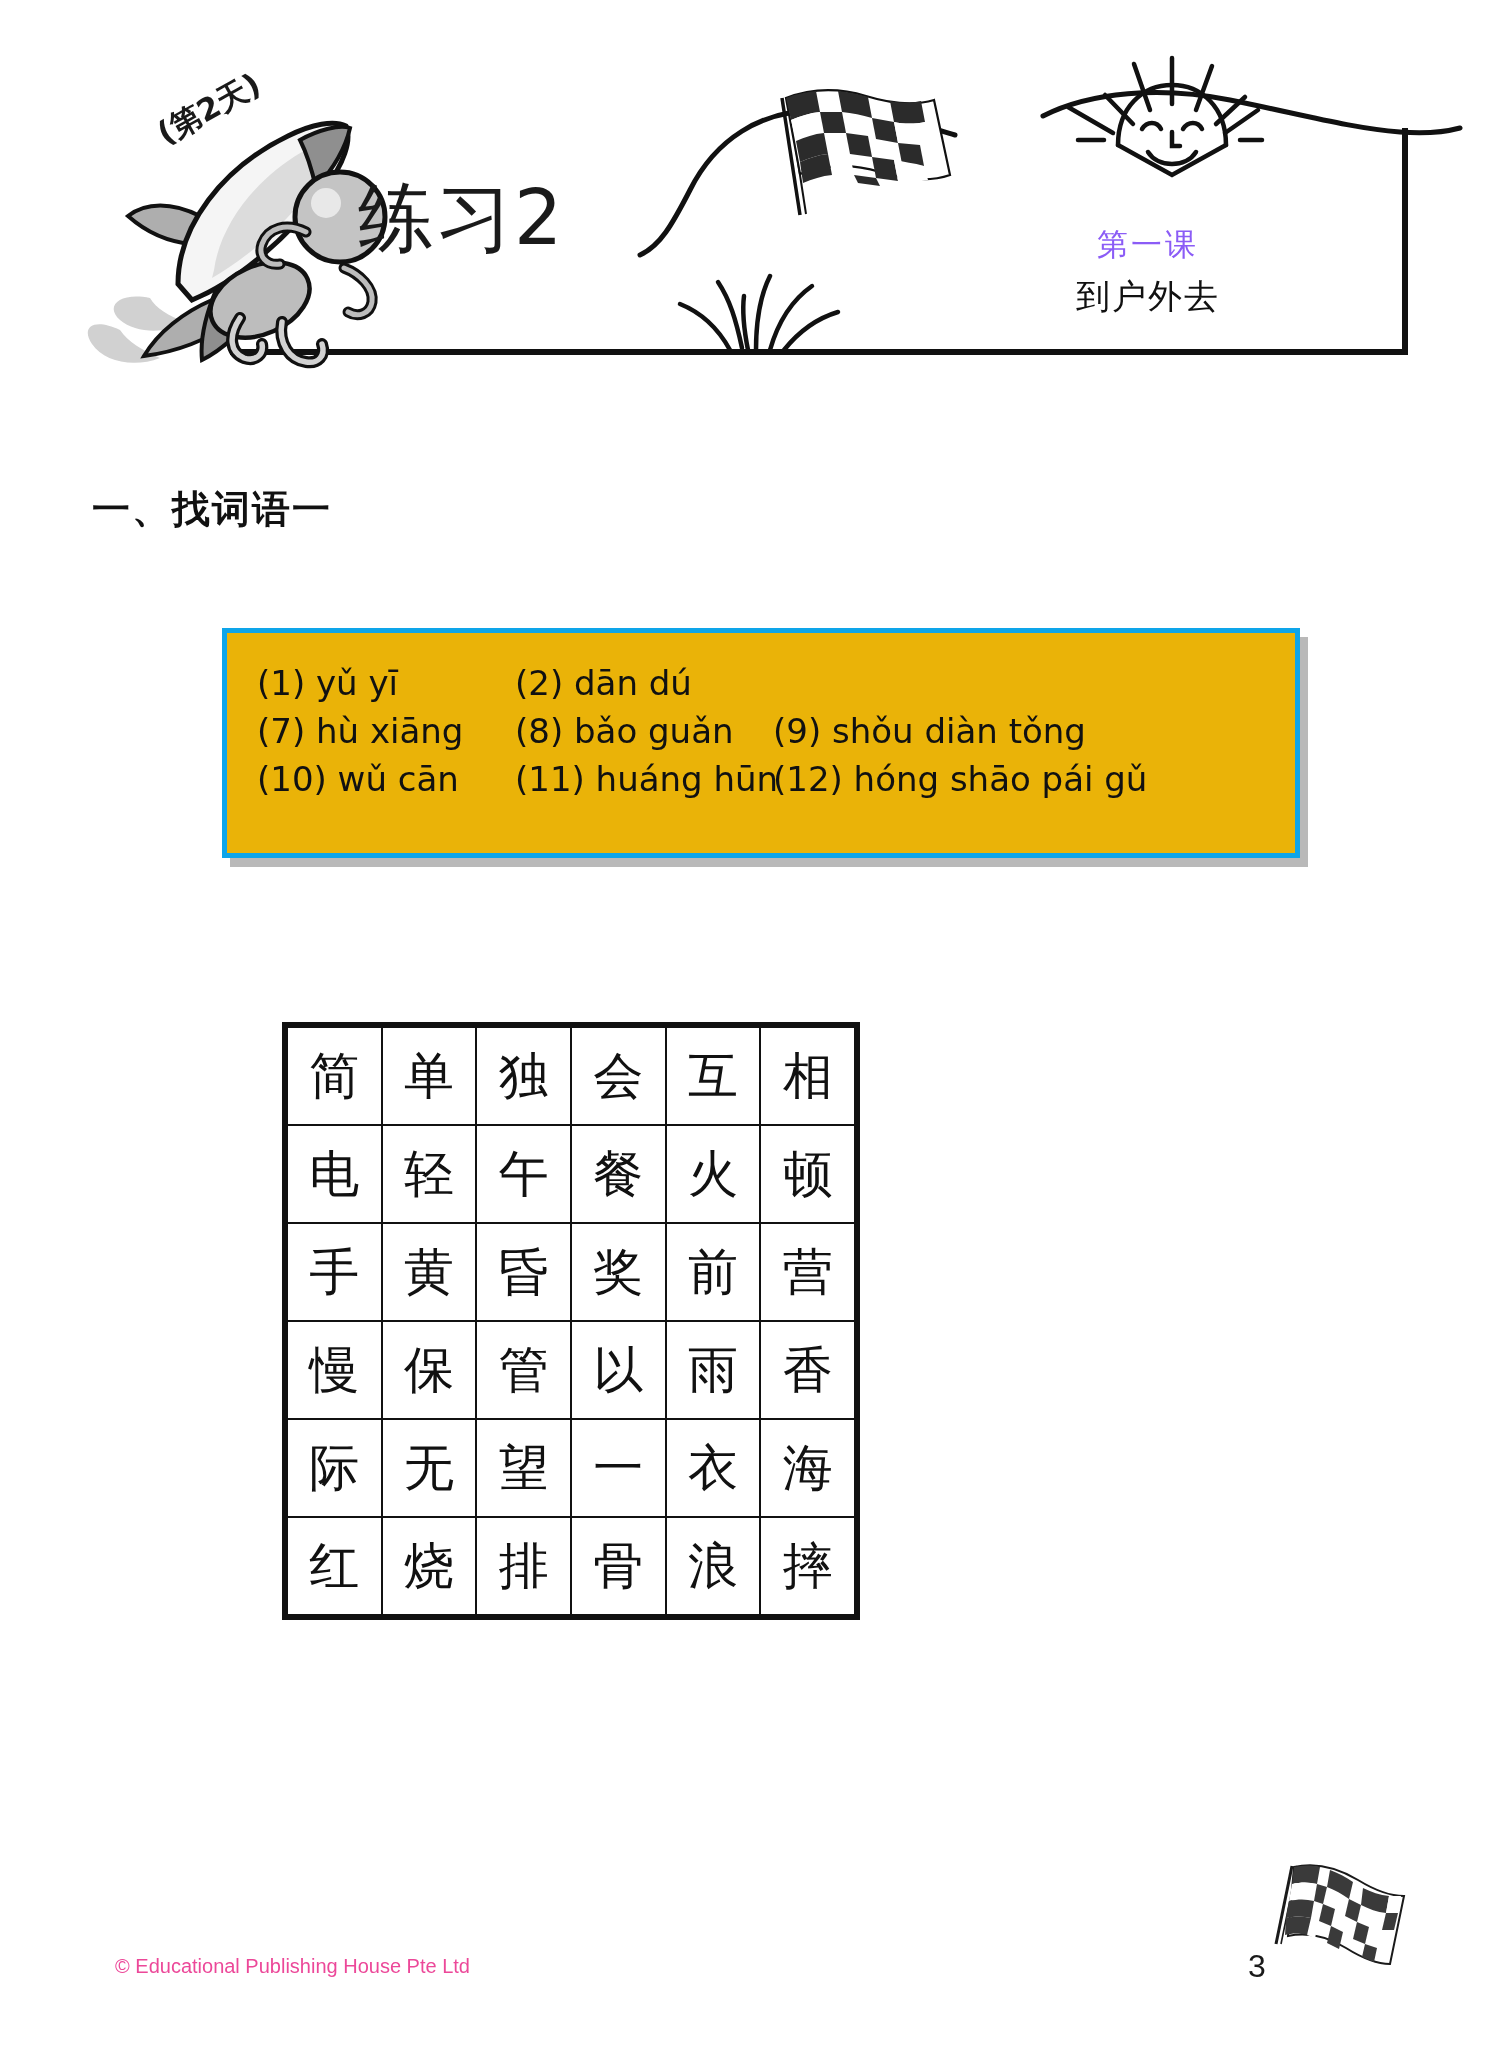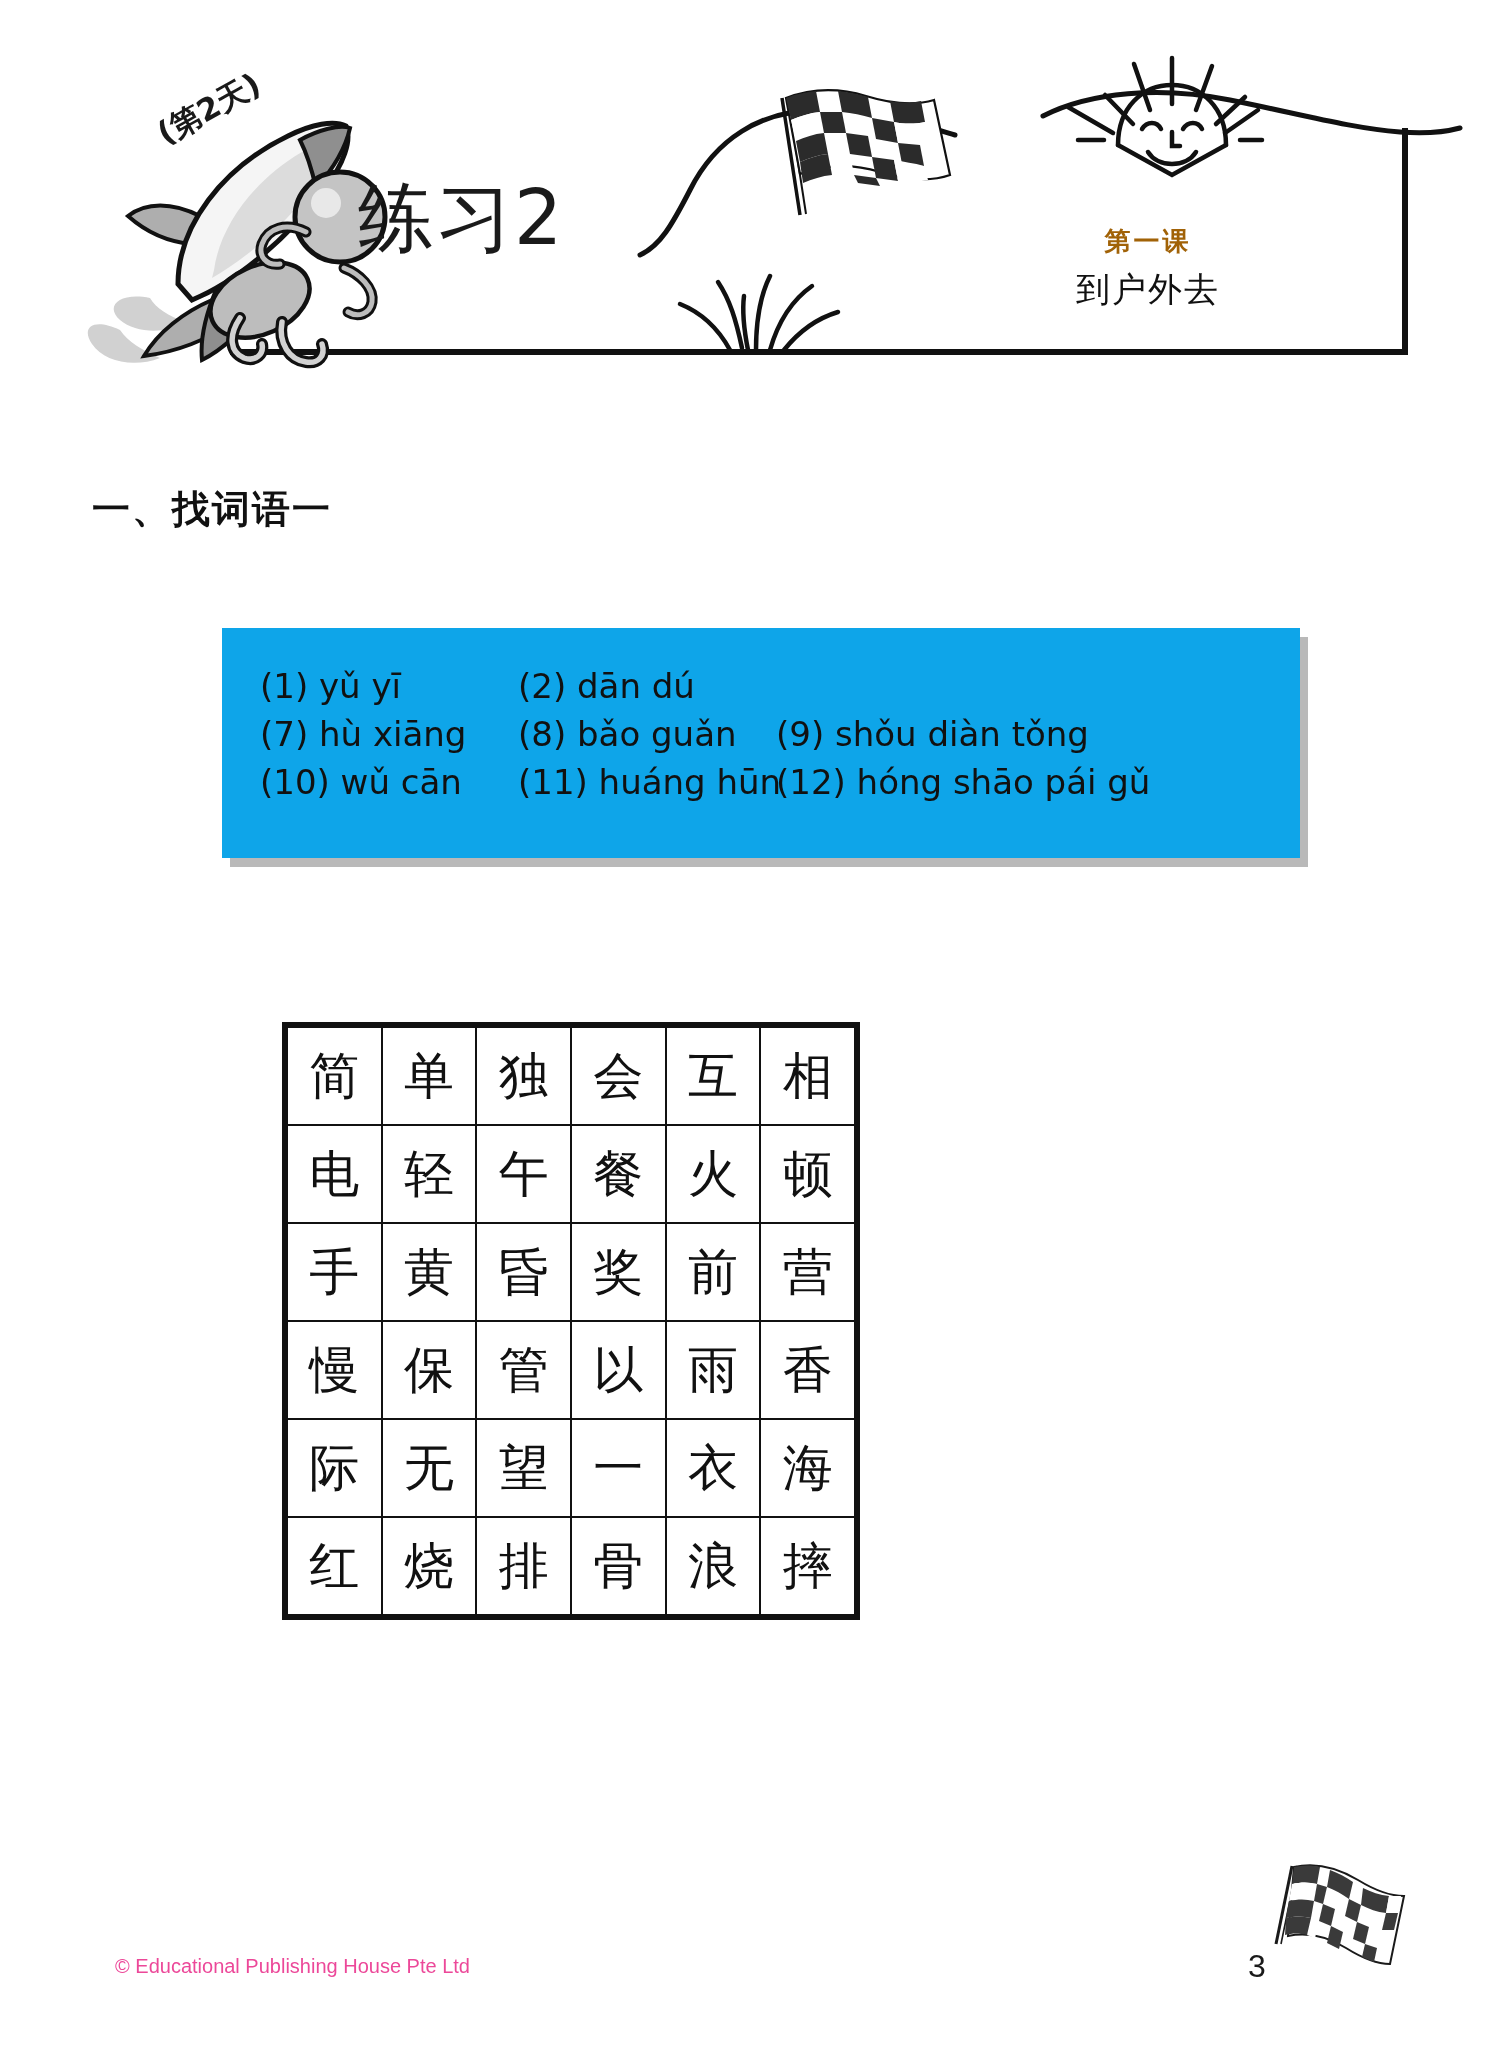--- a/index.html
+++ b/index.html
@@ -53,24 +53,24 @@
     font-family: "DejaVu Sans", "Liberation Sans", sans-serif;
   }
   #lesson-block {
     position: absolute;
     left: 1033px;
     top: 224px;
     width: 230px;
     text-align: center;
   }
   #lesson-number {
-    font-size: 26px;
-    font-weight: bold;
+    font-size: 31px;
+    font-weight: normal;
     letter-spacing: 3px;
-    color: #a16207;
+    color: #8b5cf6;
     font-family: "DejaVu Sans", "Liberation Sans", sans-serif;
   }
   #lesson-name {
     margin-top: 8px;
     font-size: 34px;
     letter-spacing: 2px;
     color: #111;
     font-family: "DejaVu Sans", "Liberation Sans", sans-serif;
     text-align: center;
   }
@@ -117,22 +117,22 @@
     width: 1078px;
     height: 230px;
     background: #b9b9b9;
   }
   #pinyin-box {
     position: absolute;
     left: 0;
     top: 0;
     width: 1078px;
     height: 230px;
-    background: #0ea5e9;
-    border: 8px solid #0ea5e9;
+    background: #eab308;
+    border: 5px solid #0ea5e9;
     box-sizing: border-box;
     padding: 26px 0 0 28px;
   }
   .pinyin-row {
     display: flex;
     height: 48px;
     align-items: center;
   }
   .pinyin-cell {
     font-size: 34px;

